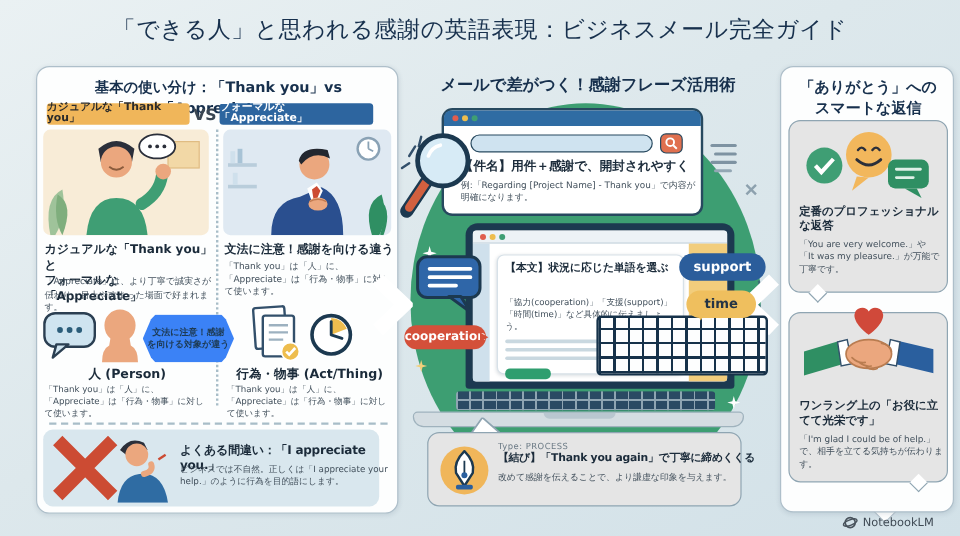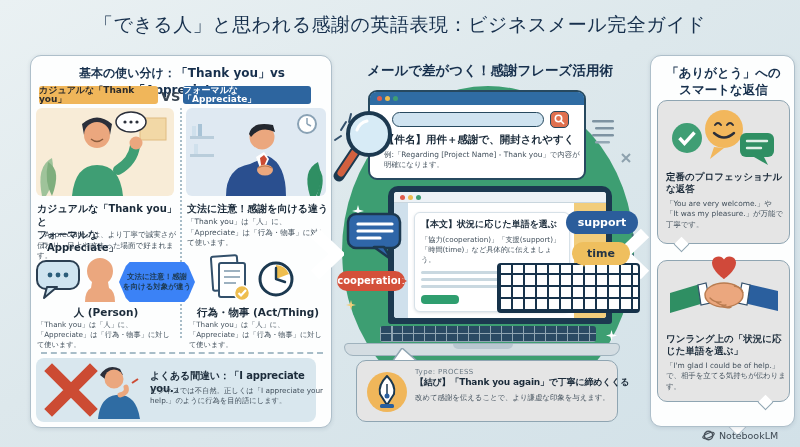--- a/index.html
+++ b/index.html
@@ -229,21 +229,21 @@
     <div class="lapinner">
       <div class="libar">
           <span class="dot dred"></span>
           <span class="dot dyel"></span>
           <span class="dot dgrn"></span>
         </div>
       <div class="abs" style="left:0;top:11px;bottom:0;width:14px;background:#cfe0ec"></div>
       <div class="abs" style="right:0;top:11px;bottom:0;width:32px;background:#f2cd7c"></div>
       <div class="abs" style="left:20px;top:20px;width:156px;height:100px;background:#fff;border:1px solid #d7e1e8;border-radius:6px;box-shadow:0 1px 3px rgba(20,50,70,.15);padding:6px">
         <h3 class="h3" style="font-size:9px;white-space:nowrap">【本文】状況に応じた単語を選ぶ</h3>
-        <p class="small" style="font-size:7.2px;margin-top:4px">「協力(cooperation)」「支援(support)」「時間(time)」など具体的に伝えましょう。</p>
+        <p class="small" style="font-size:7.2px;margin-top:16px">「協力(cooperation)」「支援(support)」「時間(time)」など具体的に伝えましょう。</p>
         <div style="width:128px;height:3px;background:#c9d8e0;border-radius:2px;margin-top:6px"></div>
         <div style="width:116px;height:3px;background:#c9d8e0;border-radius:2px;margin-top:4px"></div>
         <div style="width:96px;height:3px;background:#c9d8e0;border-radius:2px;margin-top:4px"></div>
         <div style="width:38px;height:9px;background:#2f9e6f;border-radius:4px;margin-top:7px"></div>
       </div>
     </div>
   </div>
 
   <svg class="abs" style="left:346px;top:212px;z-index:5" width="58" height="50" viewBox="0 0 58 50">
     <rect x="2" y="2" width="52" height="34" rx="8" fill="#2f66a8" stroke="#1c3950" stroke-width="2.5"></rect>
@@ -313,21 +313,21 @@
             <path d="M54,26 C54,26 42,18 42,9.5 a6.5,6.5 0 0 1 12,-3 a6.5,6.5 0 0 1 12,3 C66,18 54,26 54,26 Z" fill="#d0493a"></path>
           </g>
         <polygon points="0,40 30,31 34,50 0,60" fill="#2f8f63"></polygon>
         <polygon points="28,32 36,30 40,50 31,52" fill="#fff" stroke="#33506b" stroke-width="1.2"></polygon>
         <polygon points="108,38 78,31 74,50 108,58" fill="#2a5f9e"></polygon>
         <polygon points="80,32 72,30 68,50 77,52" fill="#fff" stroke="#33506b" stroke-width="1.2"></polygon>
         <ellipse cx="54" cy="42" rx="19" ry="12" fill="#eba77e" stroke="#b97c50" stroke-width="1.4"></ellipse>
         <path d="M40,45 q5,5 11,4 M46,49 q5,4 10,3 M52,53 q5,3 9,1" stroke="#b97c50" stroke-width="1.4" fill="none" stroke-linecap="round"></path>
         <path d="M64,33 q8,1 9,7" stroke="#b97c50" stroke-width="1.4" fill="none"></path>
       </svg>
-      <h3 class="abs h3" style="left:8px;top:72px;width:120px;font-size:9.5px">ワンラング上の「状況に応じた単語を選ぶ」</h3>
+      <h3 class="abs h3" style="left:8px;top:72px;width:120px;font-size:9.5px">ワンラング上の「お役に立てて光栄です」</h3>
       <p class="abs small" style="left:8px;top:100px;width:120px;font-size:7.4px">「I'm glad I could be of help.」で、相手を立てる気持ちが伝わります。</p>
       <div class="cardtail" style="right:18px;bottom:-7px"></div>
     </div>
   </section>
 
   <div class="abs brand" style="left:702px;top:429px">
     <svg width="13" height="13" viewBox="0 0 13 13">
       <circle cx="6.5" cy="6.5" r="4.2" fill="none" stroke="#49535c" stroke-width="1.4"></circle>
       <ellipse cx="6.5" cy="6.5" rx="6" ry="2.2" fill="none" stroke="#49535c" stroke-width="1.2" transform="rotate(-22 6.5 6.5)"></ellipse>
     </svg>

